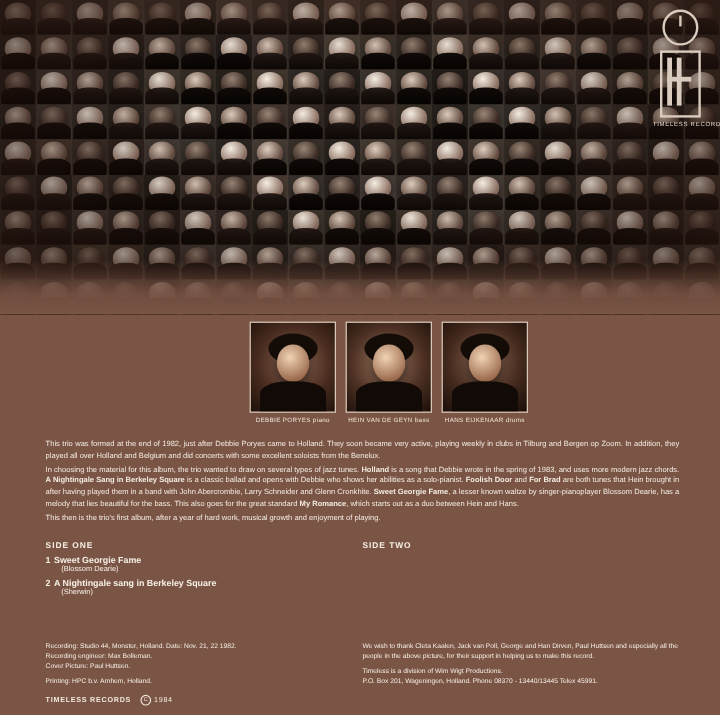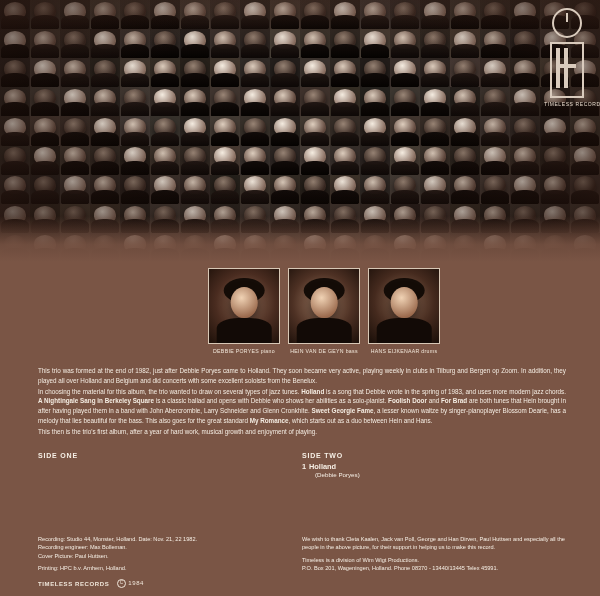--- a/index.html
+++ b/index.html
@@ -494,27 +494,31 @@
 
   <div class="liner">
     <p>This trio was formed at the end of 1982, just after Debbie Poryes came to Holland. They soon became very active, playing weekly in clubs in Tilburg and Bergen op Zoom. In addition, they played all over Holland and Belgium and did concerts with some excellent soloists from the Benelux.</p>
     <p>In choosing the material for this album, the trio wanted to draw on several types of jazz tunes. <b>Holland</b> is a song that Debbie wrote in the spring of 1983, and uses more modern jazz chords. <b>A Nightingale Sang in Berkeley Square</b> is a classic ballad and opens with Debbie who shows her abilities as a solo-pianist. <b>Foolish Door</b> and <b>For Brad</b> are both tunes that Hein brought in after having played them in a band with John Abercrombie, Larry Schneider and Glenn Cronkhite. <b>Sweet Georgie Fame</b>, a lesser known waltze by singer-pianoplayer Blossom Dearie, has a melody that lies beautiful for the bass. This also goes for the great standard <b>My Romance</b>, which starts out as a duo between Hein and Hans.</p>
     <p>This then is the trio's first album, after a year of hard work, musical growth and enjoyment of playing.</p>
   </div>
 
   <div class="tracks">
     <div class="col">
       <div class="side-title">SIDE ONE</div>
+      <div class="track">
+        <span class="num">1</span><span>Sweet Georgie Fame</span>
+        <div class="composer">(Blossom Dearie)</div>
+      </div>
+      <div class="track">
+        <span class="num">2</span><span>A Nightingale sang in Berkeley Square</span>
+        <div class="composer">(Sherwin)</div>
+      </div>
     </div>
     <div class="col">
       <div class="side-title">SIDE TWO</div>
-      <div class="track">
-        <span class="num">1</span><span>Holland</span>
-        <div class="composer">(Debbie Poryes)</div>
-      </div>
     </div>
   </div>
 
   <div class="credits">
     <div class="col">
       <p>Recording: Studio 44, Monster, Holland. Date: Nov. 21, 22 1982.</p>
       <p>Recording engineer: Max Bolleman.</p>
       <p>Cover Picture: Paul Huttsen.</p>
       <p class="gap">Printing: HPC b.v. Arnhem, Holland.</p>
     </div>

